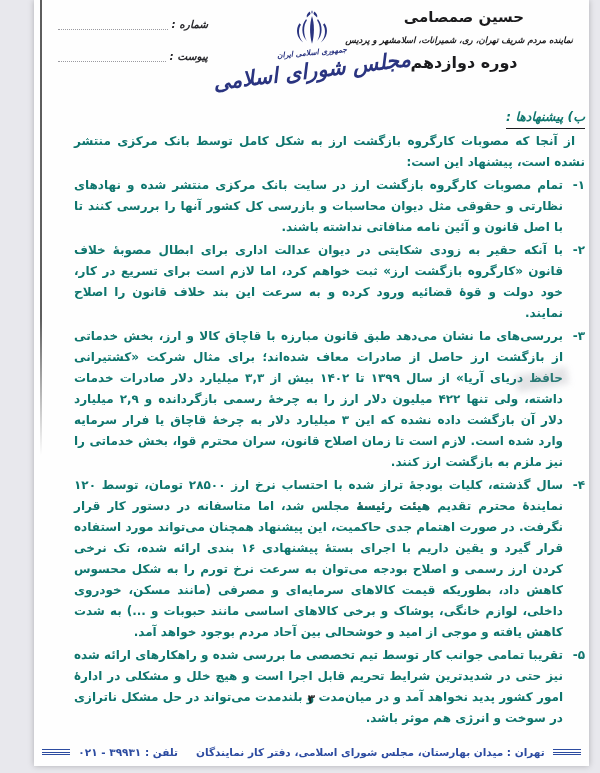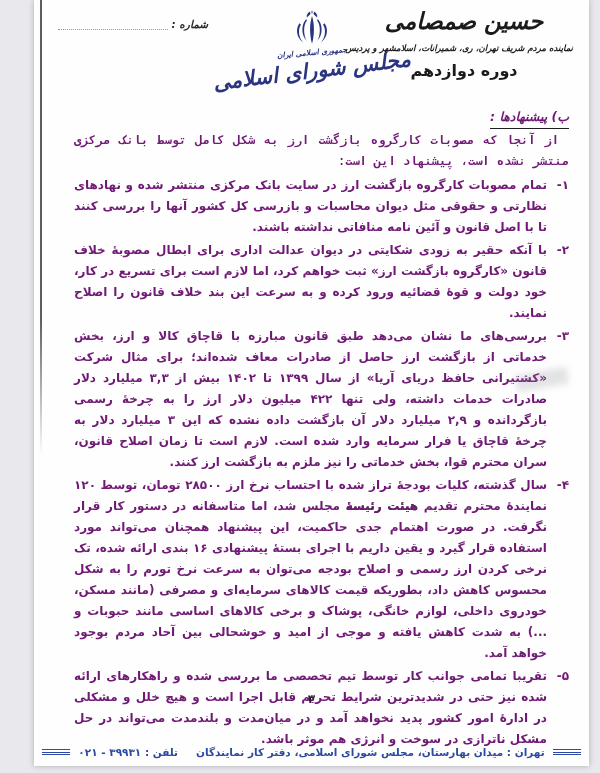--- a/index.html
+++ b/index.html
@@ -21,31 +21,31 @@
   .emblem-wrap{position:absolute;left:0;right:0;top:4px;margin:0 auto;width:210px;
     text-align:center;}
   .emblem-svg{display:block;margin:0 auto;width:44px;height:46px;}
   .org-small{font-size:7.5px;font-style:italic;font-weight:bold;color:#2a3480;
     transform:rotate(-5deg);margin-top:-2px;}
   .org-large{font-size:21px;font-weight:bold;font-style:italic;color:#2a3480;
     transform:rotate(-7deg);margin-top:2px;white-space:nowrap;letter-spacing:-1px;}
 
   .name-block{position:absolute;right:16px;top:8px;width:218px;text-align:center;
     direction:rtl;color:#1b1b1d;}
-  .rep-name{font-size:23px;font-weight:bold;font-style:italic;}
+  .rep-name{font-size:15px;font-weight:bold;}
   .rep-sub{font-size:8.6px;font-weight:bold;margin-top:9px;white-space:nowrap;font-style:italic;}
   .rep-term{font-size:16px;font-weight:bold;margin-top:8px;}
 
   
-  .body-text{position:absolute;right:20px;left:40px;top:106px;direction:rtl;
-    text-align:justify;font-size:12px;line-height:21px;font-weight:bold;color:#701a75;}
+  .body-text{position:absolute;right:4px;left:40px;top:106px;direction:rtl;
+    text-align:justify;font-size:12px;line-height:21px;font-weight:bold;color:#0f766e;}
   .sec-head{margin-bottom:2px;}
   .sec-head span{display:inline-block;border-bottom:1.4px solid #1d1d20;
     padding-bottom:1px;font-size:12.5px;font-style:italic;}
-  .intro{margin:0 0 2px 0;text-indent:10px;font-family:Liberation Mono, monospace;}
+  .intro{margin:0 0 2px 0;text-indent:10px;}
   .item{position:relative;padding-right:22px;margin-bottom:2px;}
   .item .num{position:absolute;right:0;top:0;}
   .bold-part{font-weight:bold;text-shadow:0 0 .6px #1d1d20;}
 
   .smudge{position:absolute;left:482px;top:371px;width:52px;height:17px;
     background:rgba(130,130,145,.22);filter:blur(3px);transform:rotate(-10deg);}
 
   .page-num{position:absolute;left:0;right:0;top:692px;text-align:center;
     font-size:12px;font-weight:bold;color:#222;}
 
@@ -65,20 +65,24 @@
 
 <div class="stage">
   <div class="paper">
     <div class="scanline"></div>
 
     <div class="header">
 
       <div class="fields">
         <div class="frow">
           <span class="flabel">شماره :</span>
+          <span class="fdots"></span>
+        </div>
+        <div class="frow">
+          <span class="flabel">پیوست :</span>
           <span class="fdots"></span>
         </div>
       </div>
 
       <div class="emblem-wrap">
         <svg class="emblem-svg" viewBox="0 0 60 62">
           <g fill="#2a3480">
             <path d="M27 10 C24 12 22 15 23 18 C25 16 27 15 28 13 Z"></path>
             <path d="M33 10 C36 12 38 15 37 18 C35 16 33 15 32 13 Z"></path>
             <path d="M30 8 C29 10 29 11 30 13 C31 11 31 10 30 8 Z"></path>

